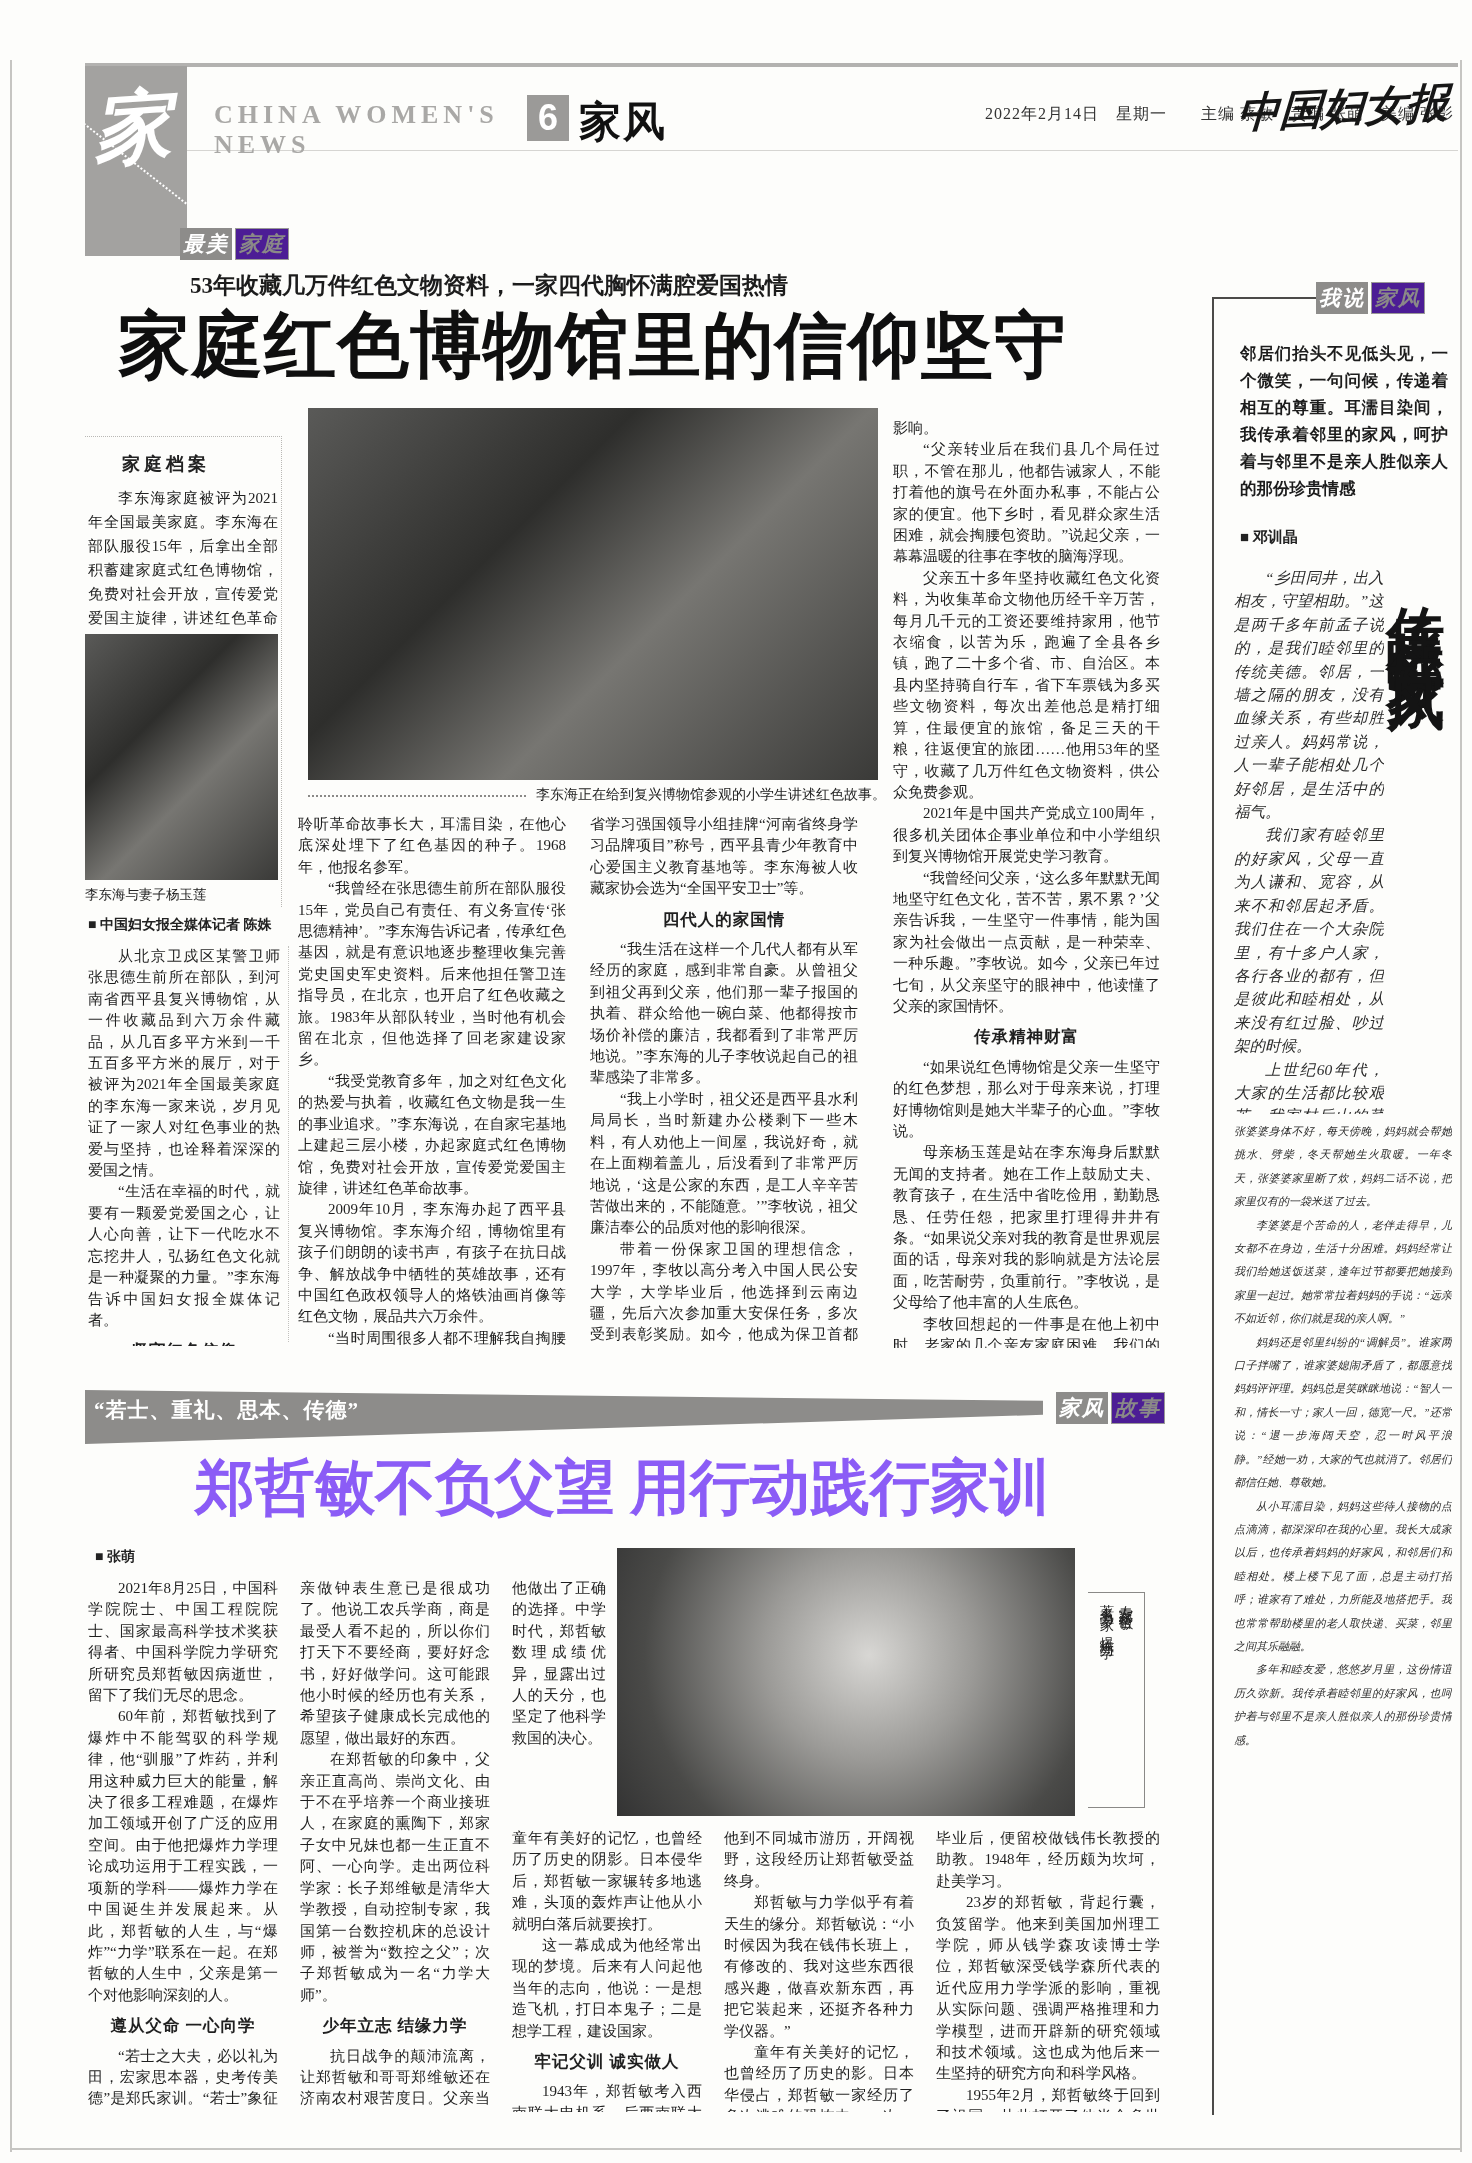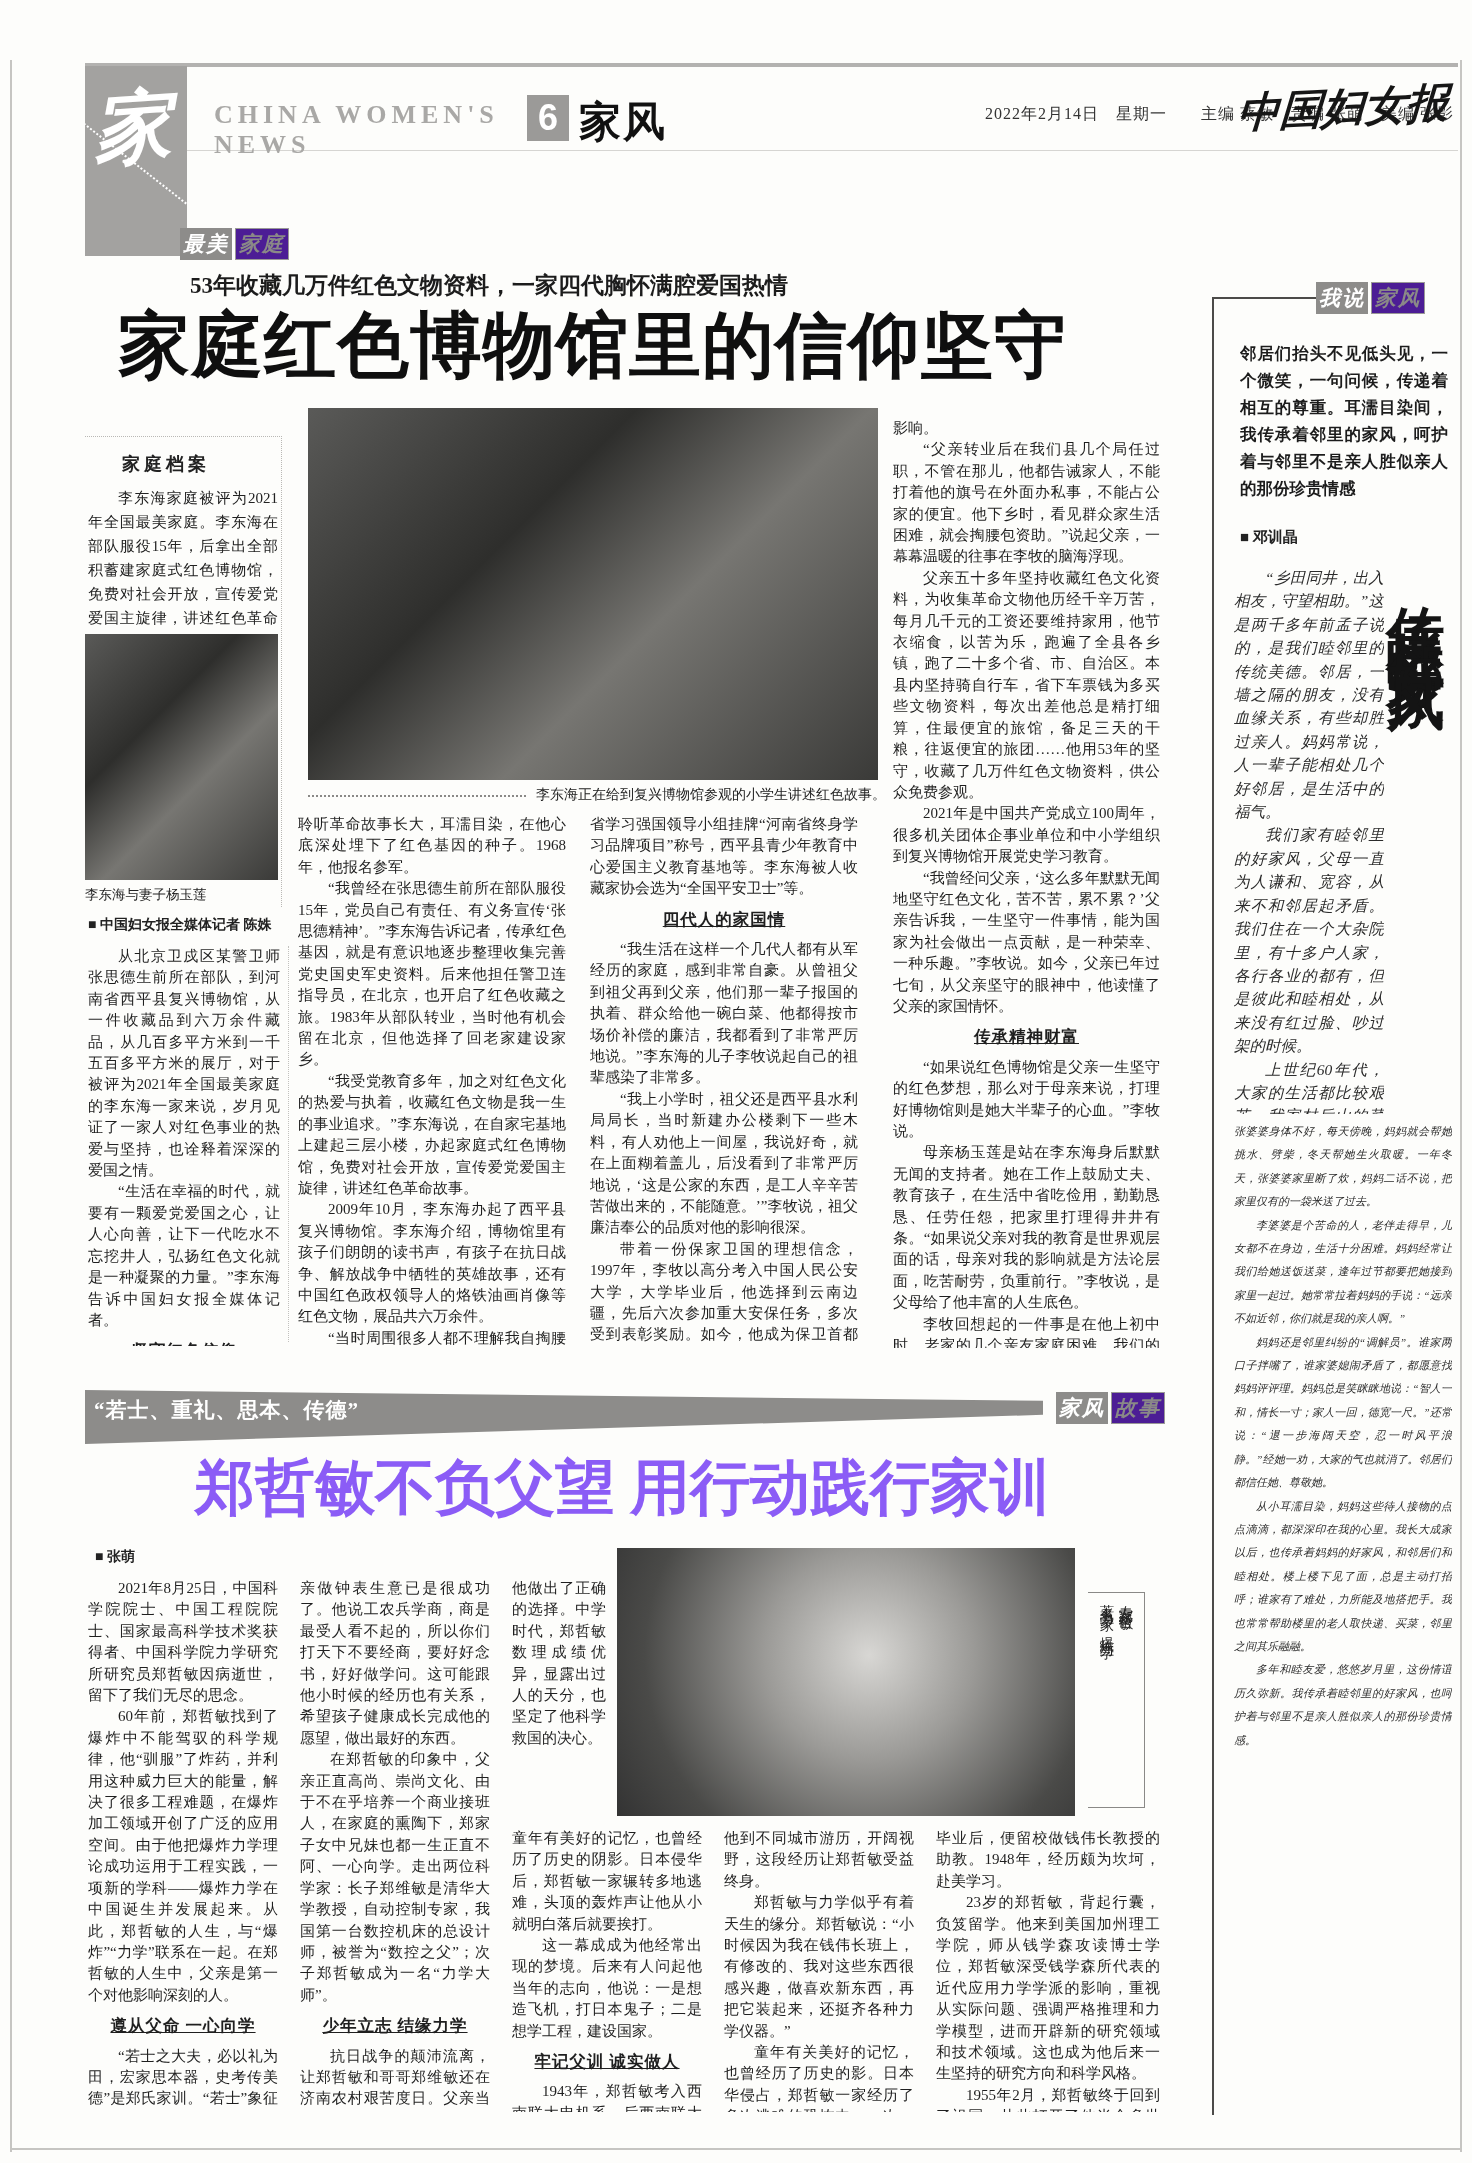--- a/index.html
+++ b/index.html
@@ -46,21 +46,21 @@
   #byline1{left:88px;top:916px;width:200px;font-size:14px;font-weight:bold;}
   #main-photo{left:308px;top:408px;width:570px;height:372px;}
   #caption-row{left:308px;top:786px;width:572px;font-size:14px;color:#222;white-space:nowrap;}
   #caption-dots{display:inline-block;width:218px;border-top:2px dotted #8a8987;
                 vertical-align:middle;margin-right:10px;}
   .colblock{text-align:justify;font-size:15px;line-height:21.4px;color:#1f1f1f;overflow:hidden;}
   .colblock p{margin:0;}
   .colblock .t-p{text-indent:2em;}
   .colblock .t-pc{text-indent:0;}
   .colblock .t-h{text-align:center;font-weight:bold;font-size:16.5px;text-indent:0;
-                 margin:9px 0;letter-spacing:1px;text-decoration:underline;}
+                 margin:9px 0;letter-spacing:1px;}
   #m-col1{left:88px;top:946px;width:192px;height:400px;}
   #m-col2{left:298px;top:814px;width:268px;height:532px;}
   #m-col3{left:590px;top:814px;width:268px;height:532px;}
   #m-col4{left:893px;top:418px;width:267px;height:930px;}
   #col-dots{left:288px;top:946px;width:0;height:396px;border-left:1px dotted #c2c1be;}
   
   #essay-corner{left:1212px;top:297px;width:106px;height:1816px;border-left:2px solid #4c4b49;
                 border-top:2px solid #4c4b49;}
   #essay-tag{left:1316px;top:282px;}
   #essay-intro{left:1240px;top:340px;width:208px;height:166px;font-size:16.5px;line-height:27px;

